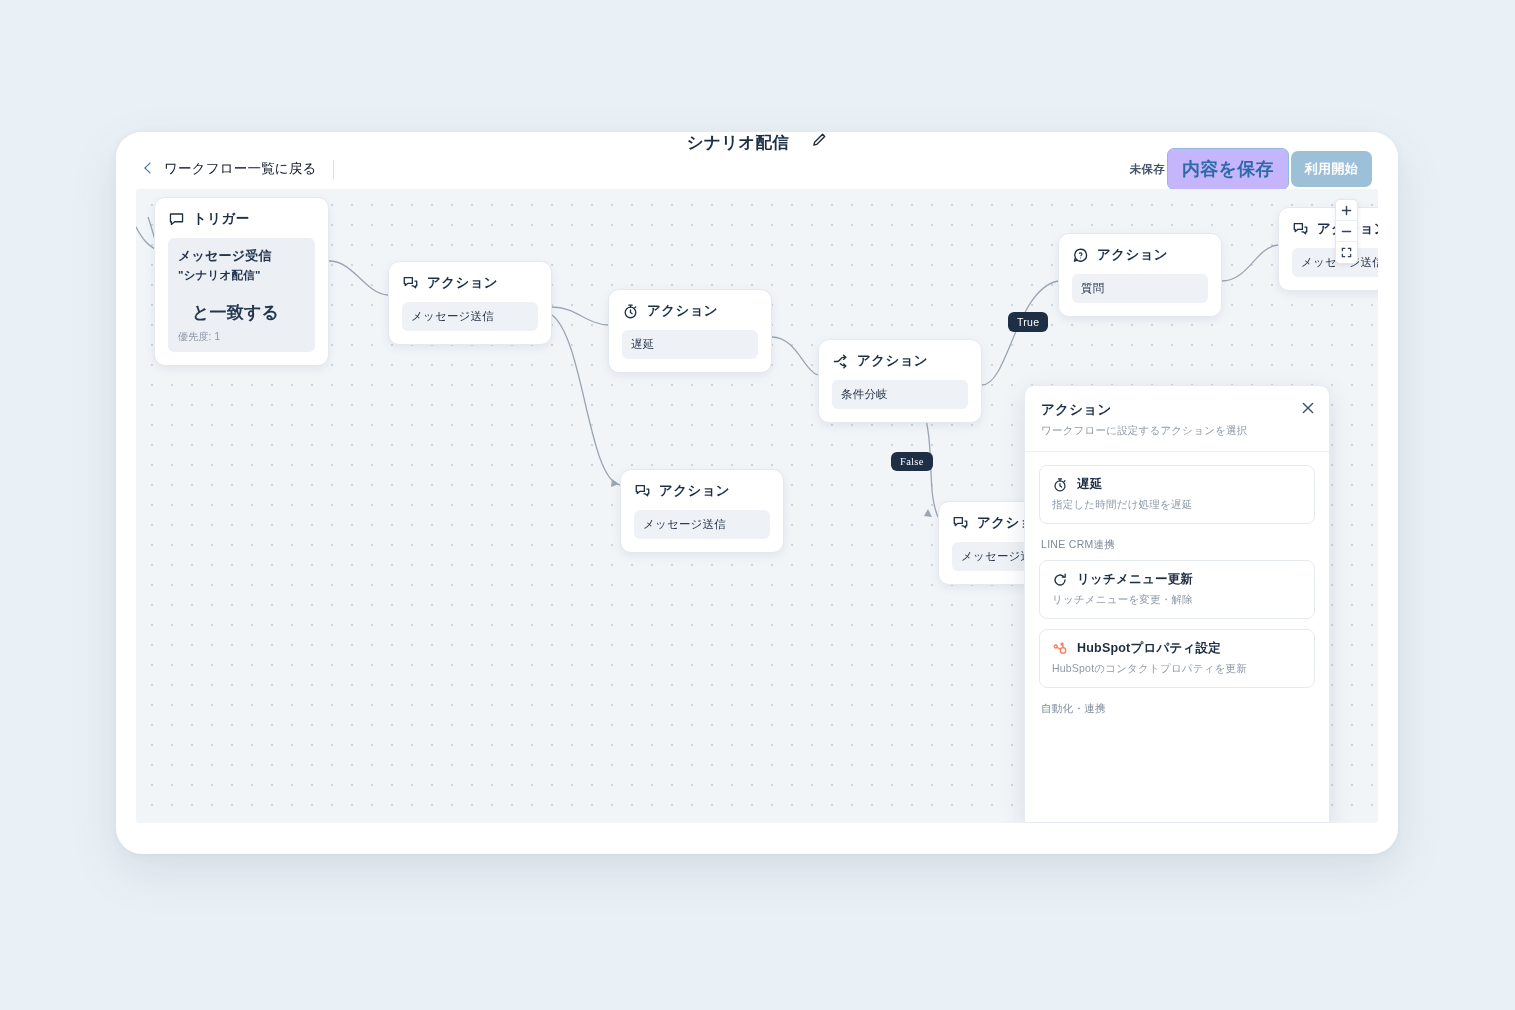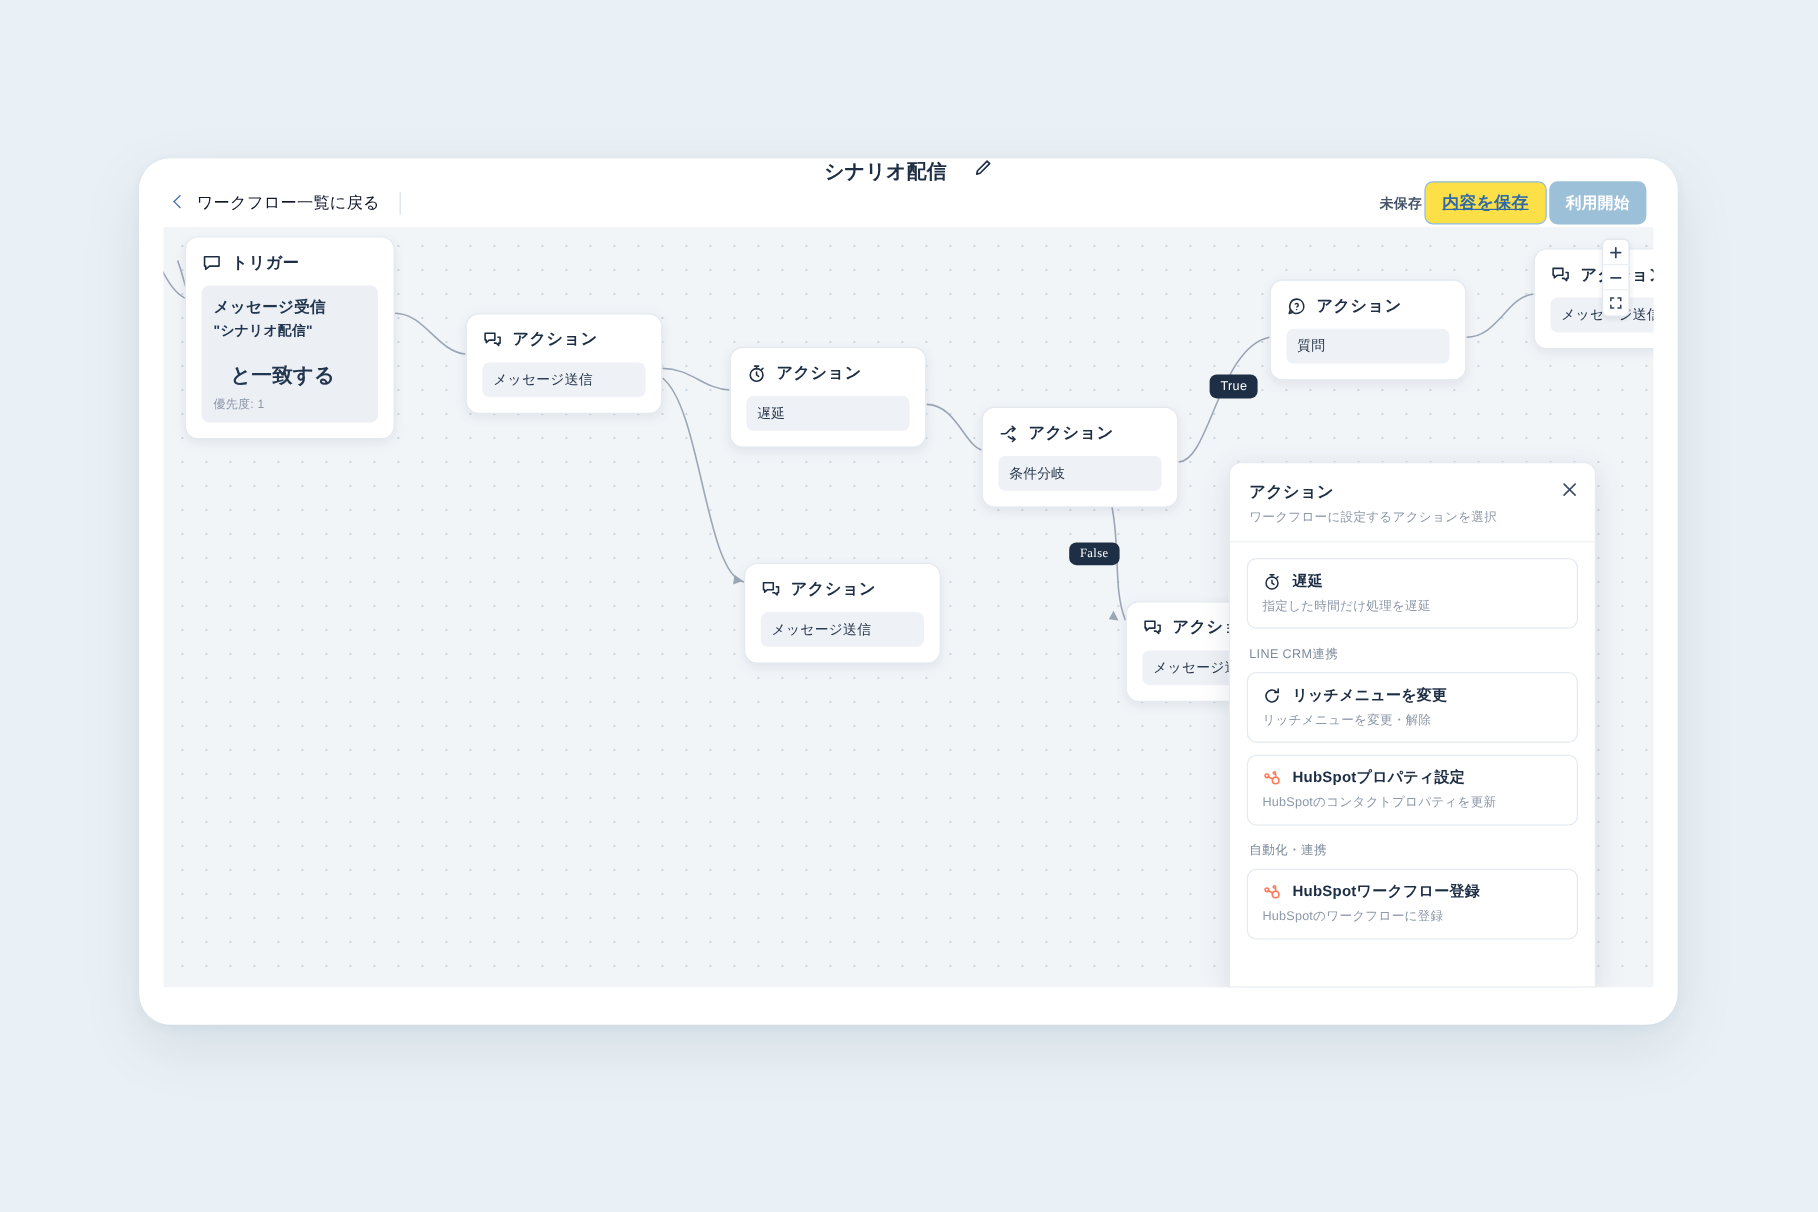--- a/index.html
+++ b/index.html
@@ -64,25 +64,24 @@
     font-size: 16.5px; font-weight: 700; color: #1e2f45; letter-spacing: .3px;
   }
   .pencil-icon { width: 16px; height: 16px; pointer-events: auto; cursor: pointer; }
   .hdr-right {
     margin-left: auto; display: flex; align-items: center; gap: 2px;
   }
   .unsaved {
     font-size: 11.5px; color: #46556b; font-weight: 700; letter-spacing: .2px;
   }
   .btn-outline {
-    border: 1.4px solid #8fbbe0; color: #2f6aa8; background: #fde047;
-    font-size: 14px; font-weight: 700; border-radius: 7px;
+    border: 1.4px solid #8fbbe0; color: #2f6aa8; background: #c4b5fd;
+    font-size: 18px; font-weight: 700; border-radius: 7px;
     padding: 8px 14px; cursor: pointer; letter-spacing: .3px;
     font-family: inherit;
-    text-decoration: underline;
   }
   .btn-primary {
     border: none; color: #ffffff; background: #9dc0d9;
     font-size: 13px; font-weight: 700; border-radius: 7px;
     padding: 9px 14px; cursor: pointer; letter-spacing: .3px;
     font-family: inherit;
   }
 
   
   .canvas {
@@ -425,21 +424,21 @@
           <div class="ap-group-label">LINE CRM連携</div>
 
           <div class="ap-item">
             <div class="ap-item-row">
               <span class="ap-item-ico">
                 <svg viewBox="0 0 18 18" width="16" height="16" fill="none" stroke="#1e2f45" stroke-width="1.5" stroke-linecap="round">
                   <path d="M14.6 9a5.6 5.6 0 1 1-1.8-4.1"></path>
                     <path d="M14.8 2.4v3.2h-3.2"></path>
                 </svg>
               </span>
-              <span class="ap-item-title">リッチメニューを変更</span>
+              <span class="ap-item-title">リッチメニュー更新</span>
             </div>
             <div class="ap-item-desc">リッチメニューを変更・解除</div>
           </div>
 
           <div class="ap-item">
             <div class="ap-item-row">
               <span class="ap-item-ico">
                 <svg viewBox="0 0 18 18" width="16" height="16" fill="none" stroke="#ff7a59" stroke-width="1.5" stroke-linecap="round">
                   <circle cx="12.4" cy="10.6" r="3.1"></circle>
                     <path d="M12.4 7.5V4.9M12.4 3.4a1.1 1.1 0 1 0 0 .1"></path>
@@ -447,34 +446,20 @@
                     <circle cx="4.2" cy="6.2" r="1.7"></circle>
                 </svg>
               </span>
               <span class="ap-item-title">HubSpotプロパティ設定</span>
             </div>
             <div class="ap-item-desc">HubSpotのコンタクトプロパティを更新</div>
           </div>
 
           <div class="ap-group-label">自動化・連携</div>
 
-          <div class="ap-item">
-            <div class="ap-item-row">
-              <span class="ap-item-ico">
-                <svg viewBox="0 0 18 18" width="16" height="16" fill="none" stroke="#ff7a59" stroke-width="1.5" stroke-linecap="round">
-                  <circle cx="12.4" cy="10.6" r="3.1"></circle>
-                    <path d="M12.4 7.5V4.9M12.4 3.4a1.1 1.1 0 1 0 0 .1"></path>
-                  <path d="M9.6 9.2L5.4 7"></path>
-                    <circle cx="4.2" cy="6.2" r="1.7"></circle>
-                </svg>
-              </span>
-              <span class="ap-item-title">HubSpotワークフロー登録</span>
-            </div>
-            <div class="ap-item-desc">HubSpotのワークフローに登録</div>
-          </div>
 
 
         </div>
       </div>
 
     </div>
   </div>
 </div>
 
 </body></html>

